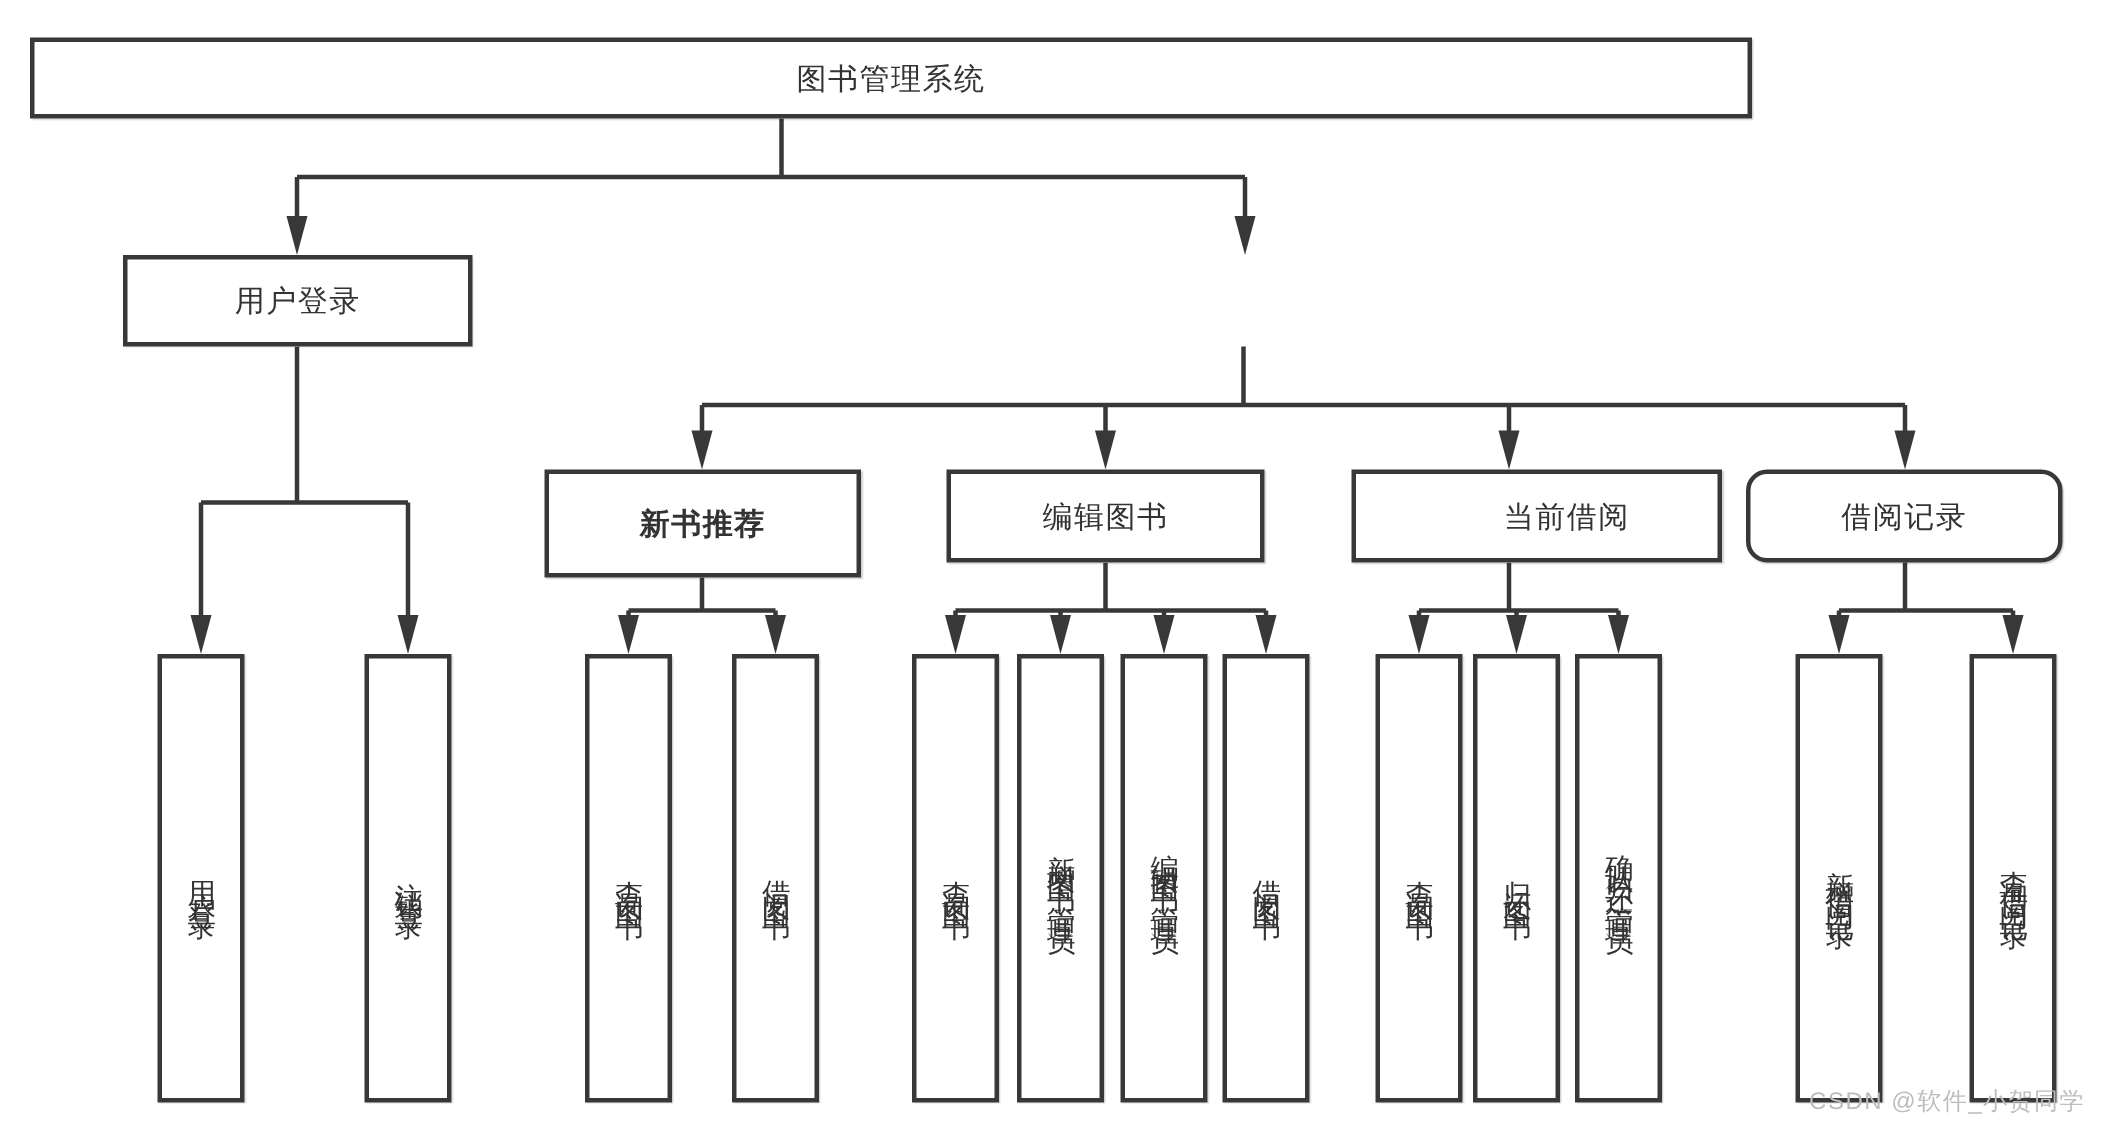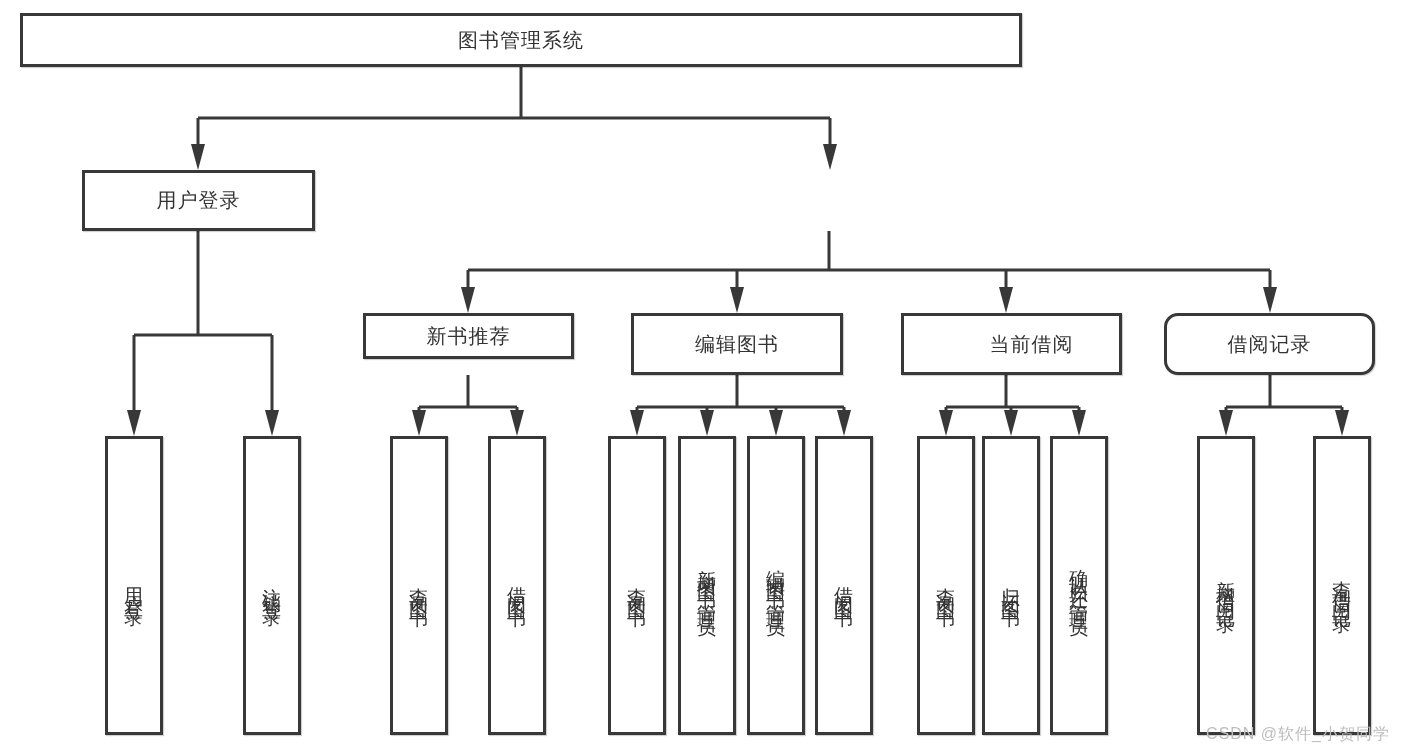--- a/index.html
+++ b/index.html
@@ -86,35 +86,35 @@
       <path d="M769 410 L783 410 L776 436 Z"></path>
       <path d="M837 410 L851 410 L844 436 Z"></path>
       <path d="M939 410 L953 410 L946 436 Z"></path>
       <path d="M1004 410 L1018 410 L1011 436 Z"></path>
       <path d="M1072 410 L1086 410 L1079 436 Z"></path>
       <path d="M1219 410 L1233 410 L1226 436 Z"></path>
       <path d="M1335 410 L1349 410 L1342 436 Z"></path>
     </g>
   </svg>
 
-  <div class="box hlabel" style="left:20px;top:13px;width:1002px;height:54px;">
+  <div class="box hlabel" style="left:20px;top:25px;width:1148px;height:54px;">
     <span>图书管理系统</span>
   </div>
 
   <div class="box hlabel" style="left:82px;top:170px;width:233px;height:61px;">
     <span>用户登录</span>
   </div>
 
-  <div class="box hlabel" style="left:363px;top:313px;width:211px;height:46px;">
+  <div class="box hlabel" style="left:363px;top:313px;width:211px;height:72px;font-weight:bold;">
     <span>新书推荐</span>
   </div>
   <div class="box hlabel" style="left:631px;top:313px;width:212px;height:62px;">
     <span>编辑图书</span>
   </div>
-  <div class="box hlabel" style="left:901px;top:313px;width:221px;height:62px;padding-left:40px;">
+  <div class="box hlabel" style="left:901px;top:313px;width:247px;height:62px;padding-left:40px;">
     <span>当前借阅</span>
   </div>
   <div class="box hlabel" style="left:1164px;top:313px;width:211px;height:62px;border-radius:14px;">
     <span>借阅记录</span>
   </div>
 
   <div class="box leaf" style="left:105px;top:436px;width:58px;height:299px;">
     <span>用户登录</span>
   </div>
   <div class="box leaf" style="left:243px;top:436px;width:58px;height:299px;">

